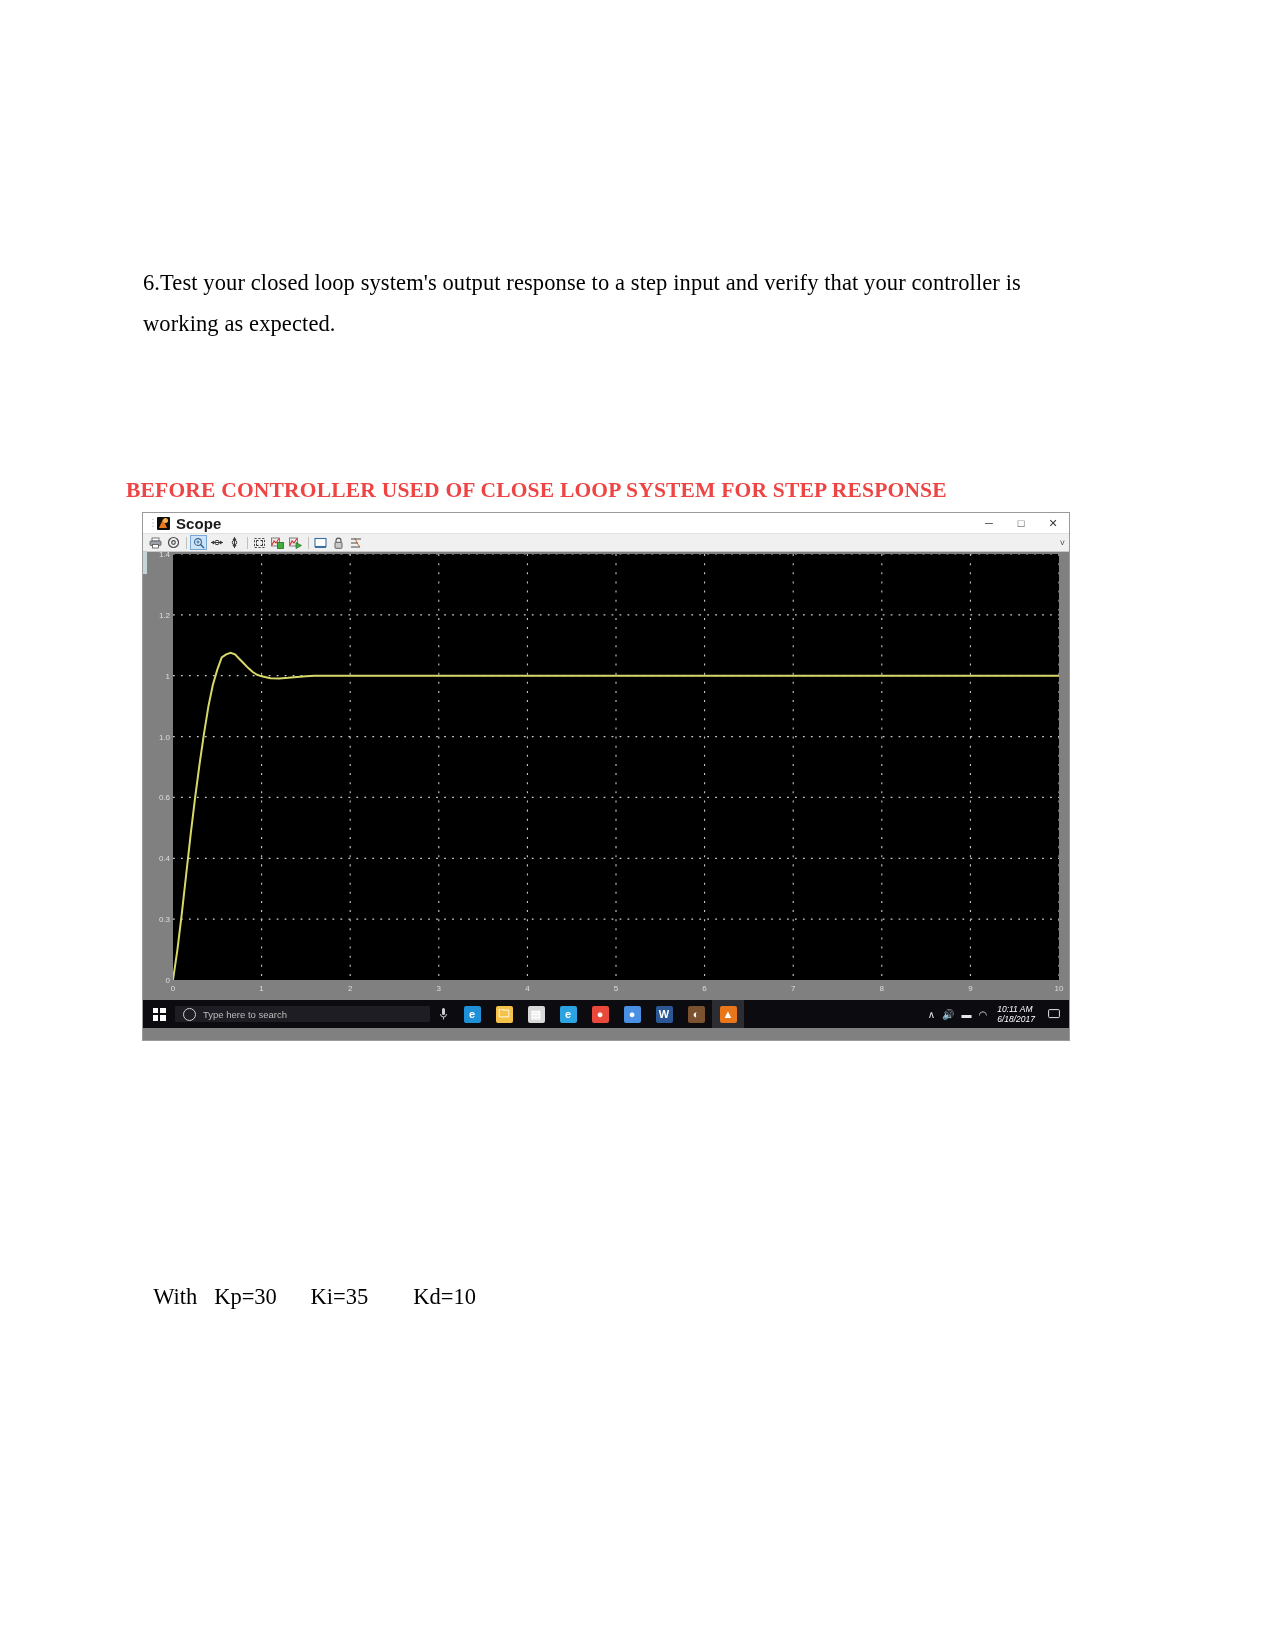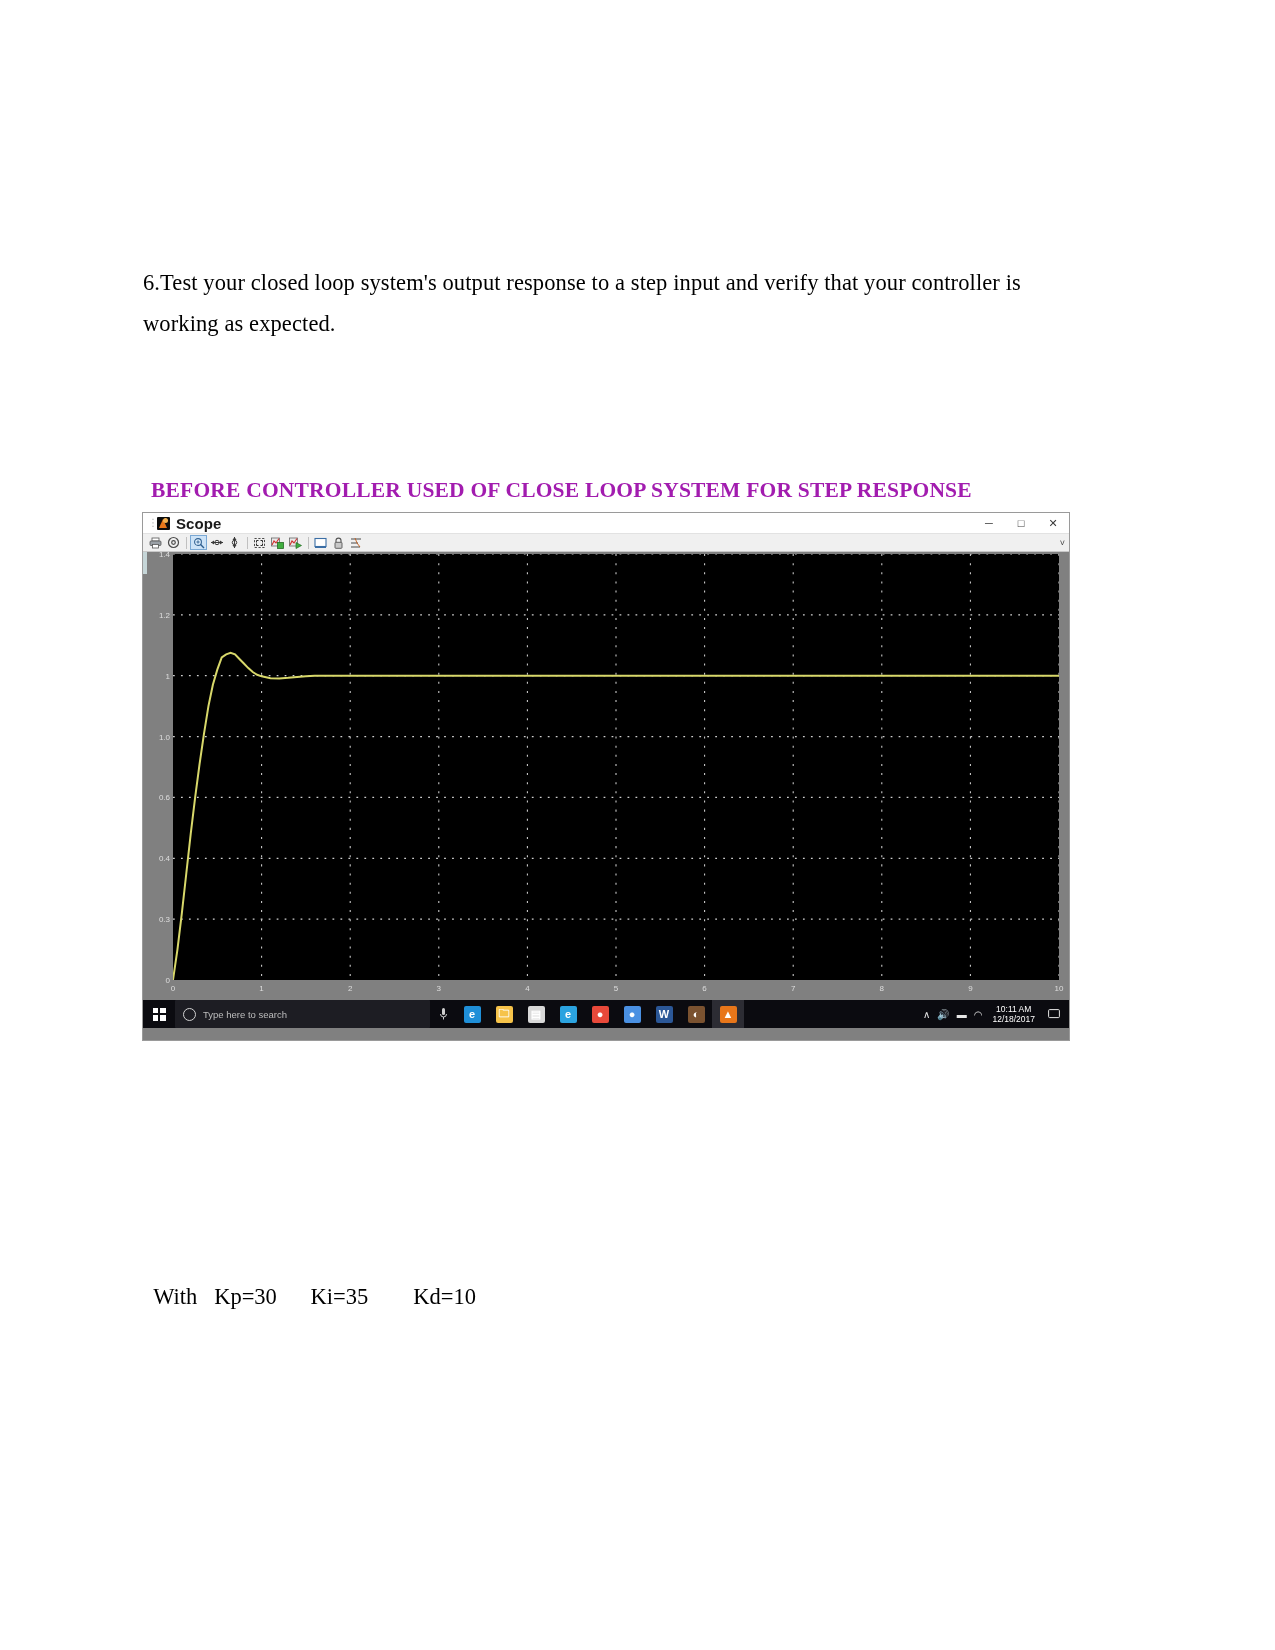--- a/index.html
+++ b/index.html
@@ -29,26 +29,26 @@
     width: 925px;
     font-size: 22.5px;
     line-height: 41px;
     color: #000000;
     letter-spacing: 0.1px;
   }
 
   
   .heading {
     position: absolute;
-    left: 151px;
+    left: 126px;
     font-family: "Liberation Serif", "DejaVu Serif", serif;
     font-weight: bold;
     font-size: 21.5px;
     letter-spacing: 0.2px;
-    color: #a21caf;
+    color: #ef4444;
     white-space: nowrap;
   }
   .heading-1 { top: 478px; }
   .heading-2 { top: 1183px; }
 
   .withline {
     position: absolute;
     left: 148px;
     top: 1284px;
     font-size: 22.5px;
@@ -263,21 +263,21 @@
   .win-logo {
     width: 13px; height: 13px;
     display: grid;
     grid-template-columns: 1fr 1fr;
     grid-template-rows: 1fr 1fr;
     gap: 1.5px;
   }
   .win-logo i { background: #ffffff; display: block; }
   .search-box {
     width: 255px;
-    height: 28px;
+    height: 16px;
     background: #1d1d23;
     display: flex;
     align-items: center;
     flex: none;
     border-radius: 1px;
   }
   .search-circle {
     width: 11px; height: 11px;
     border: 1.4px solid #d2d2d2;
     border-radius: 50%;
@@ -322,26 +322,27 @@
     gap: 7px;
     padding-right: 6px;
     flex: none;
   }
   .systray .ic {
     font-family: "Liberation Sans", sans-serif;
     font-size: 10px;
     color: #e6e6e6;
   }
   .clock {
-    text-align: center;
+    text-align: left;
     line-height: 10px;
     font-family: "Liberation Sans", sans-serif;
     font-size: 8.5px;
     color: #ffffff;
     padding: 0 3px;
+    font-style: italic;
   }
   .notif {
     width: 18px; height: 28px;
     display: flex; align-items: center; justify-content: center;
   }
 </style>
 </head>
 <body>
 
 <div class="page">
@@ -546,21 +547,21 @@
           </div>
         </div>
       <div class="tb-fill"></div>
       <div class="systray">
         <span class="ic">∧</span>
         <span class="ic">🔊</span>
         <span class="ic">▬</span>
         <span class="ic">◠</span>
         <div class="clock">
           <div>10:11 AM</div>
-          <div>12/18/2017</div>
+          <div>6/18/2017</div>
         </div>
         <div class="notif">
           <svg width="12" height="11" viewBox="0 0 12 11">
             <rect x="0.6" y="0.6" width="10.8" height="8" rx="1" fill="none" stroke="#e6e6e6" stroke-width="1"></rect>
           </svg>
         </div>
       </div>
     </div>
   </div>
 

